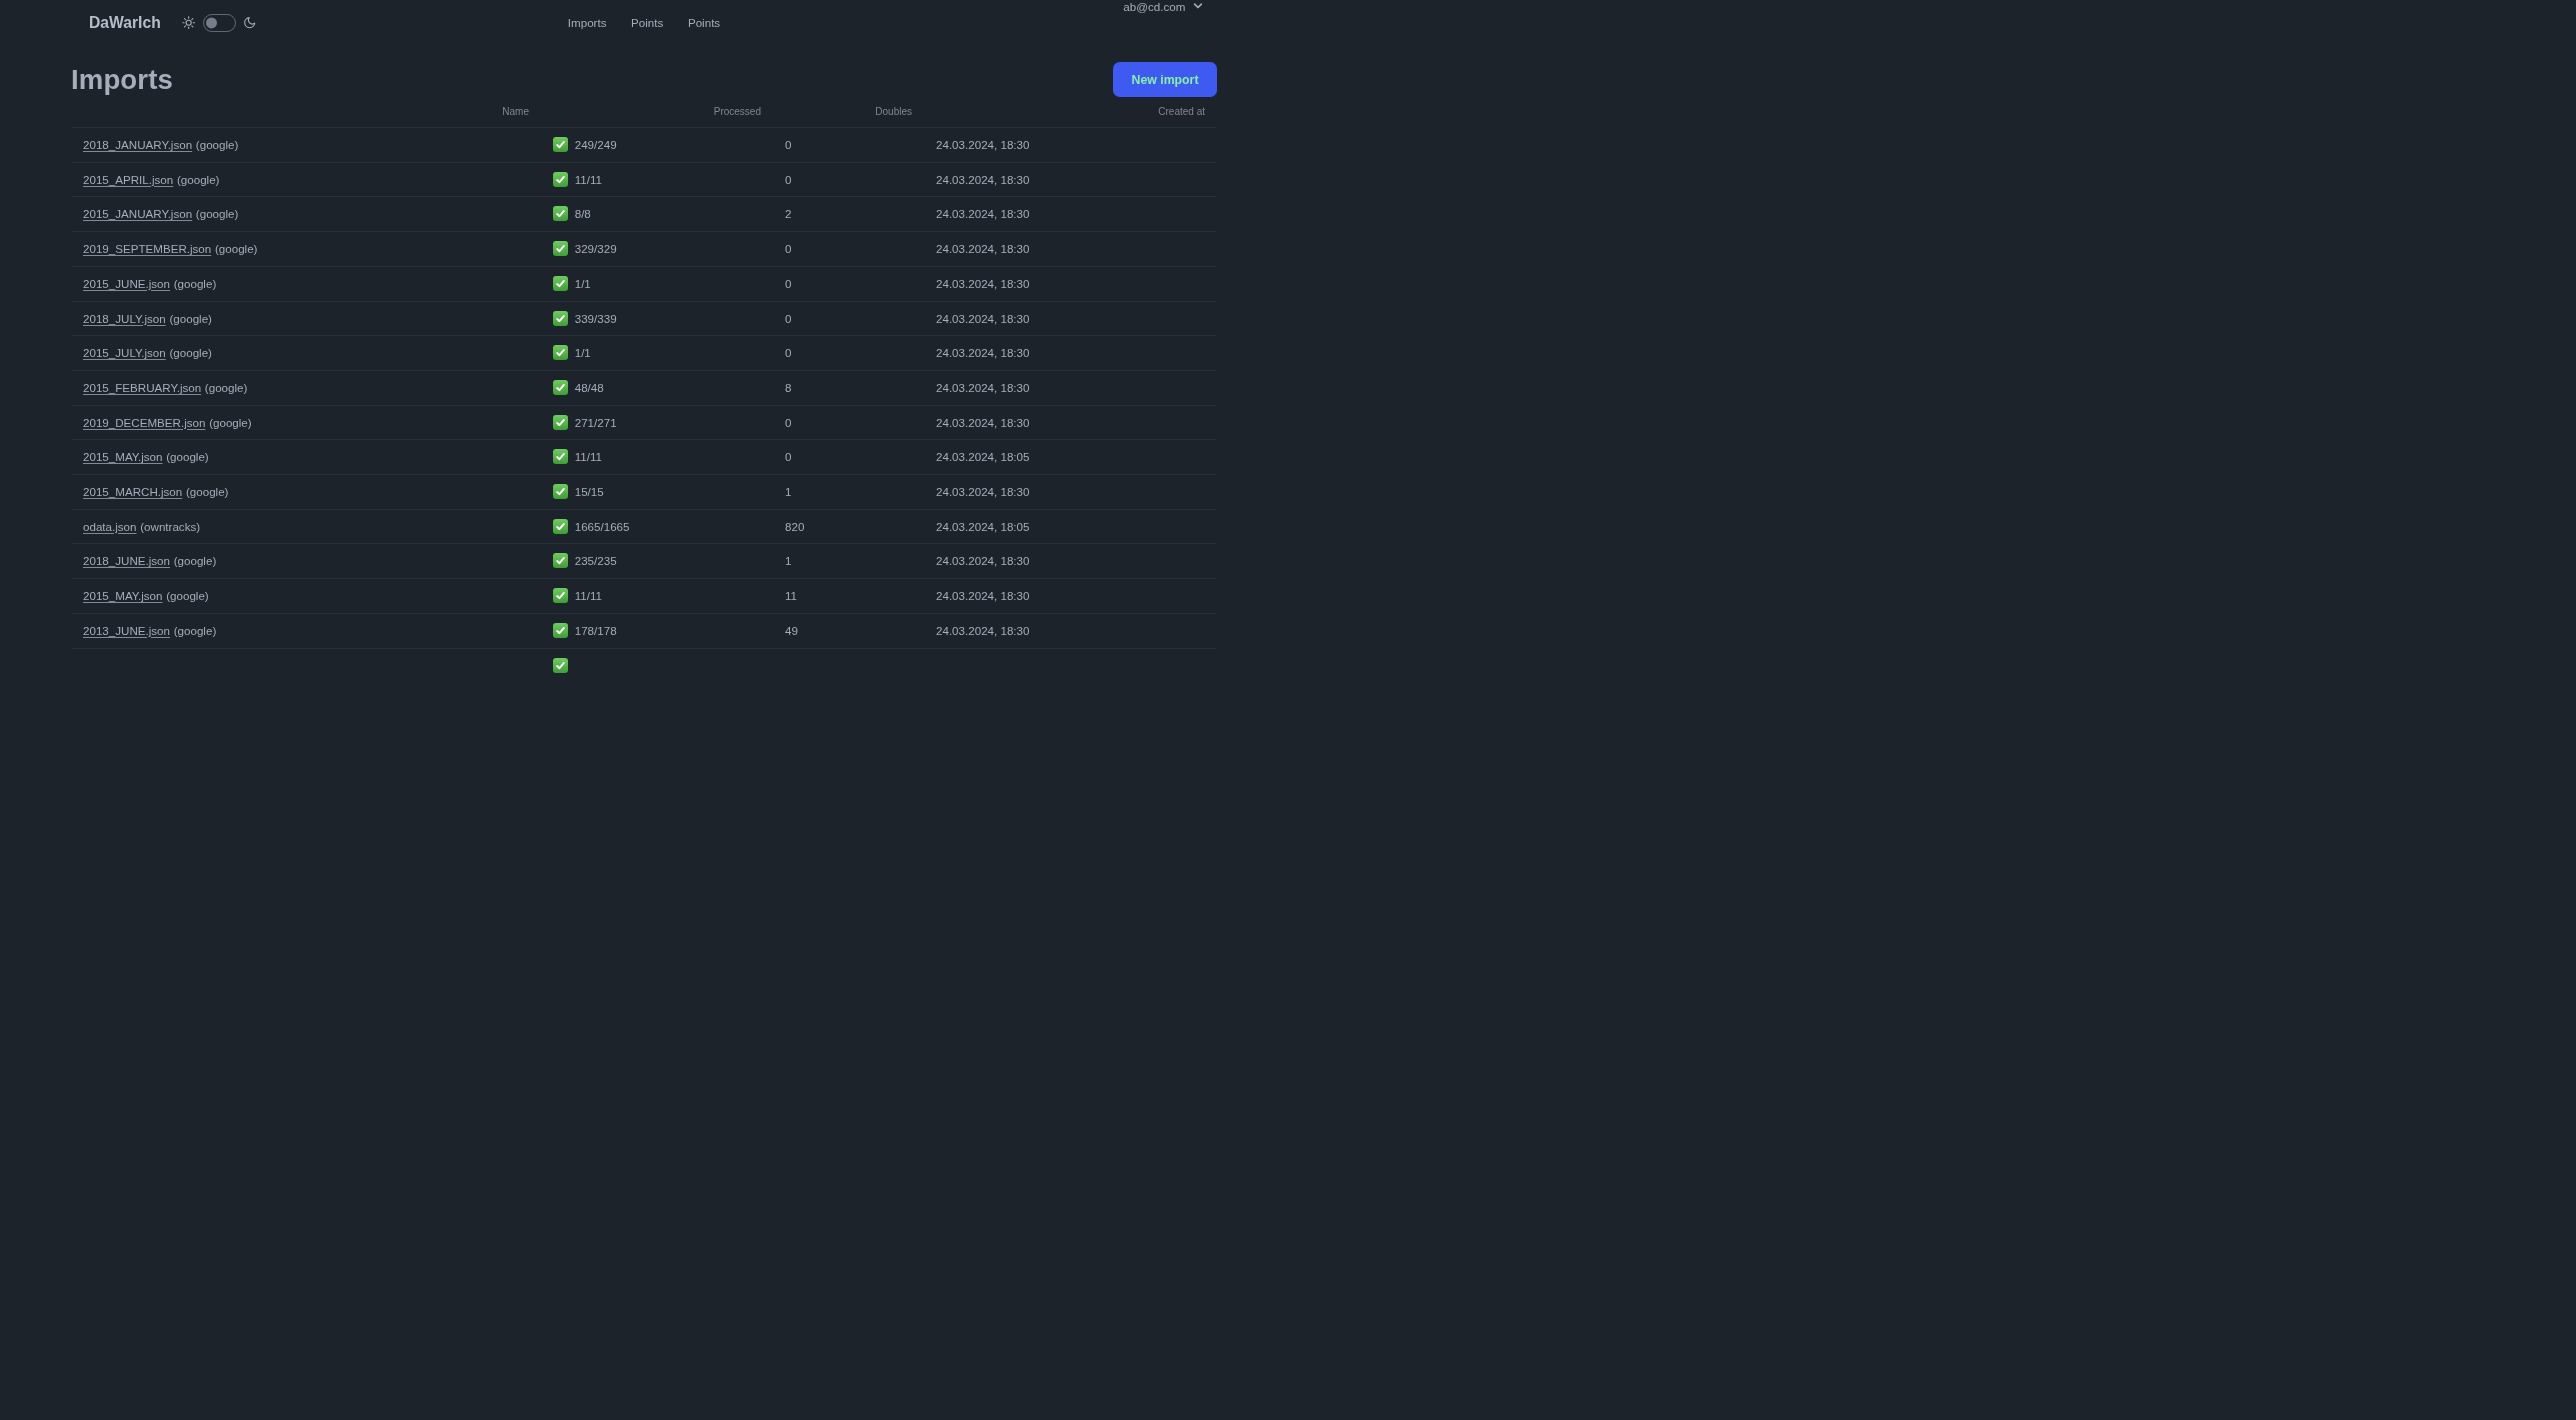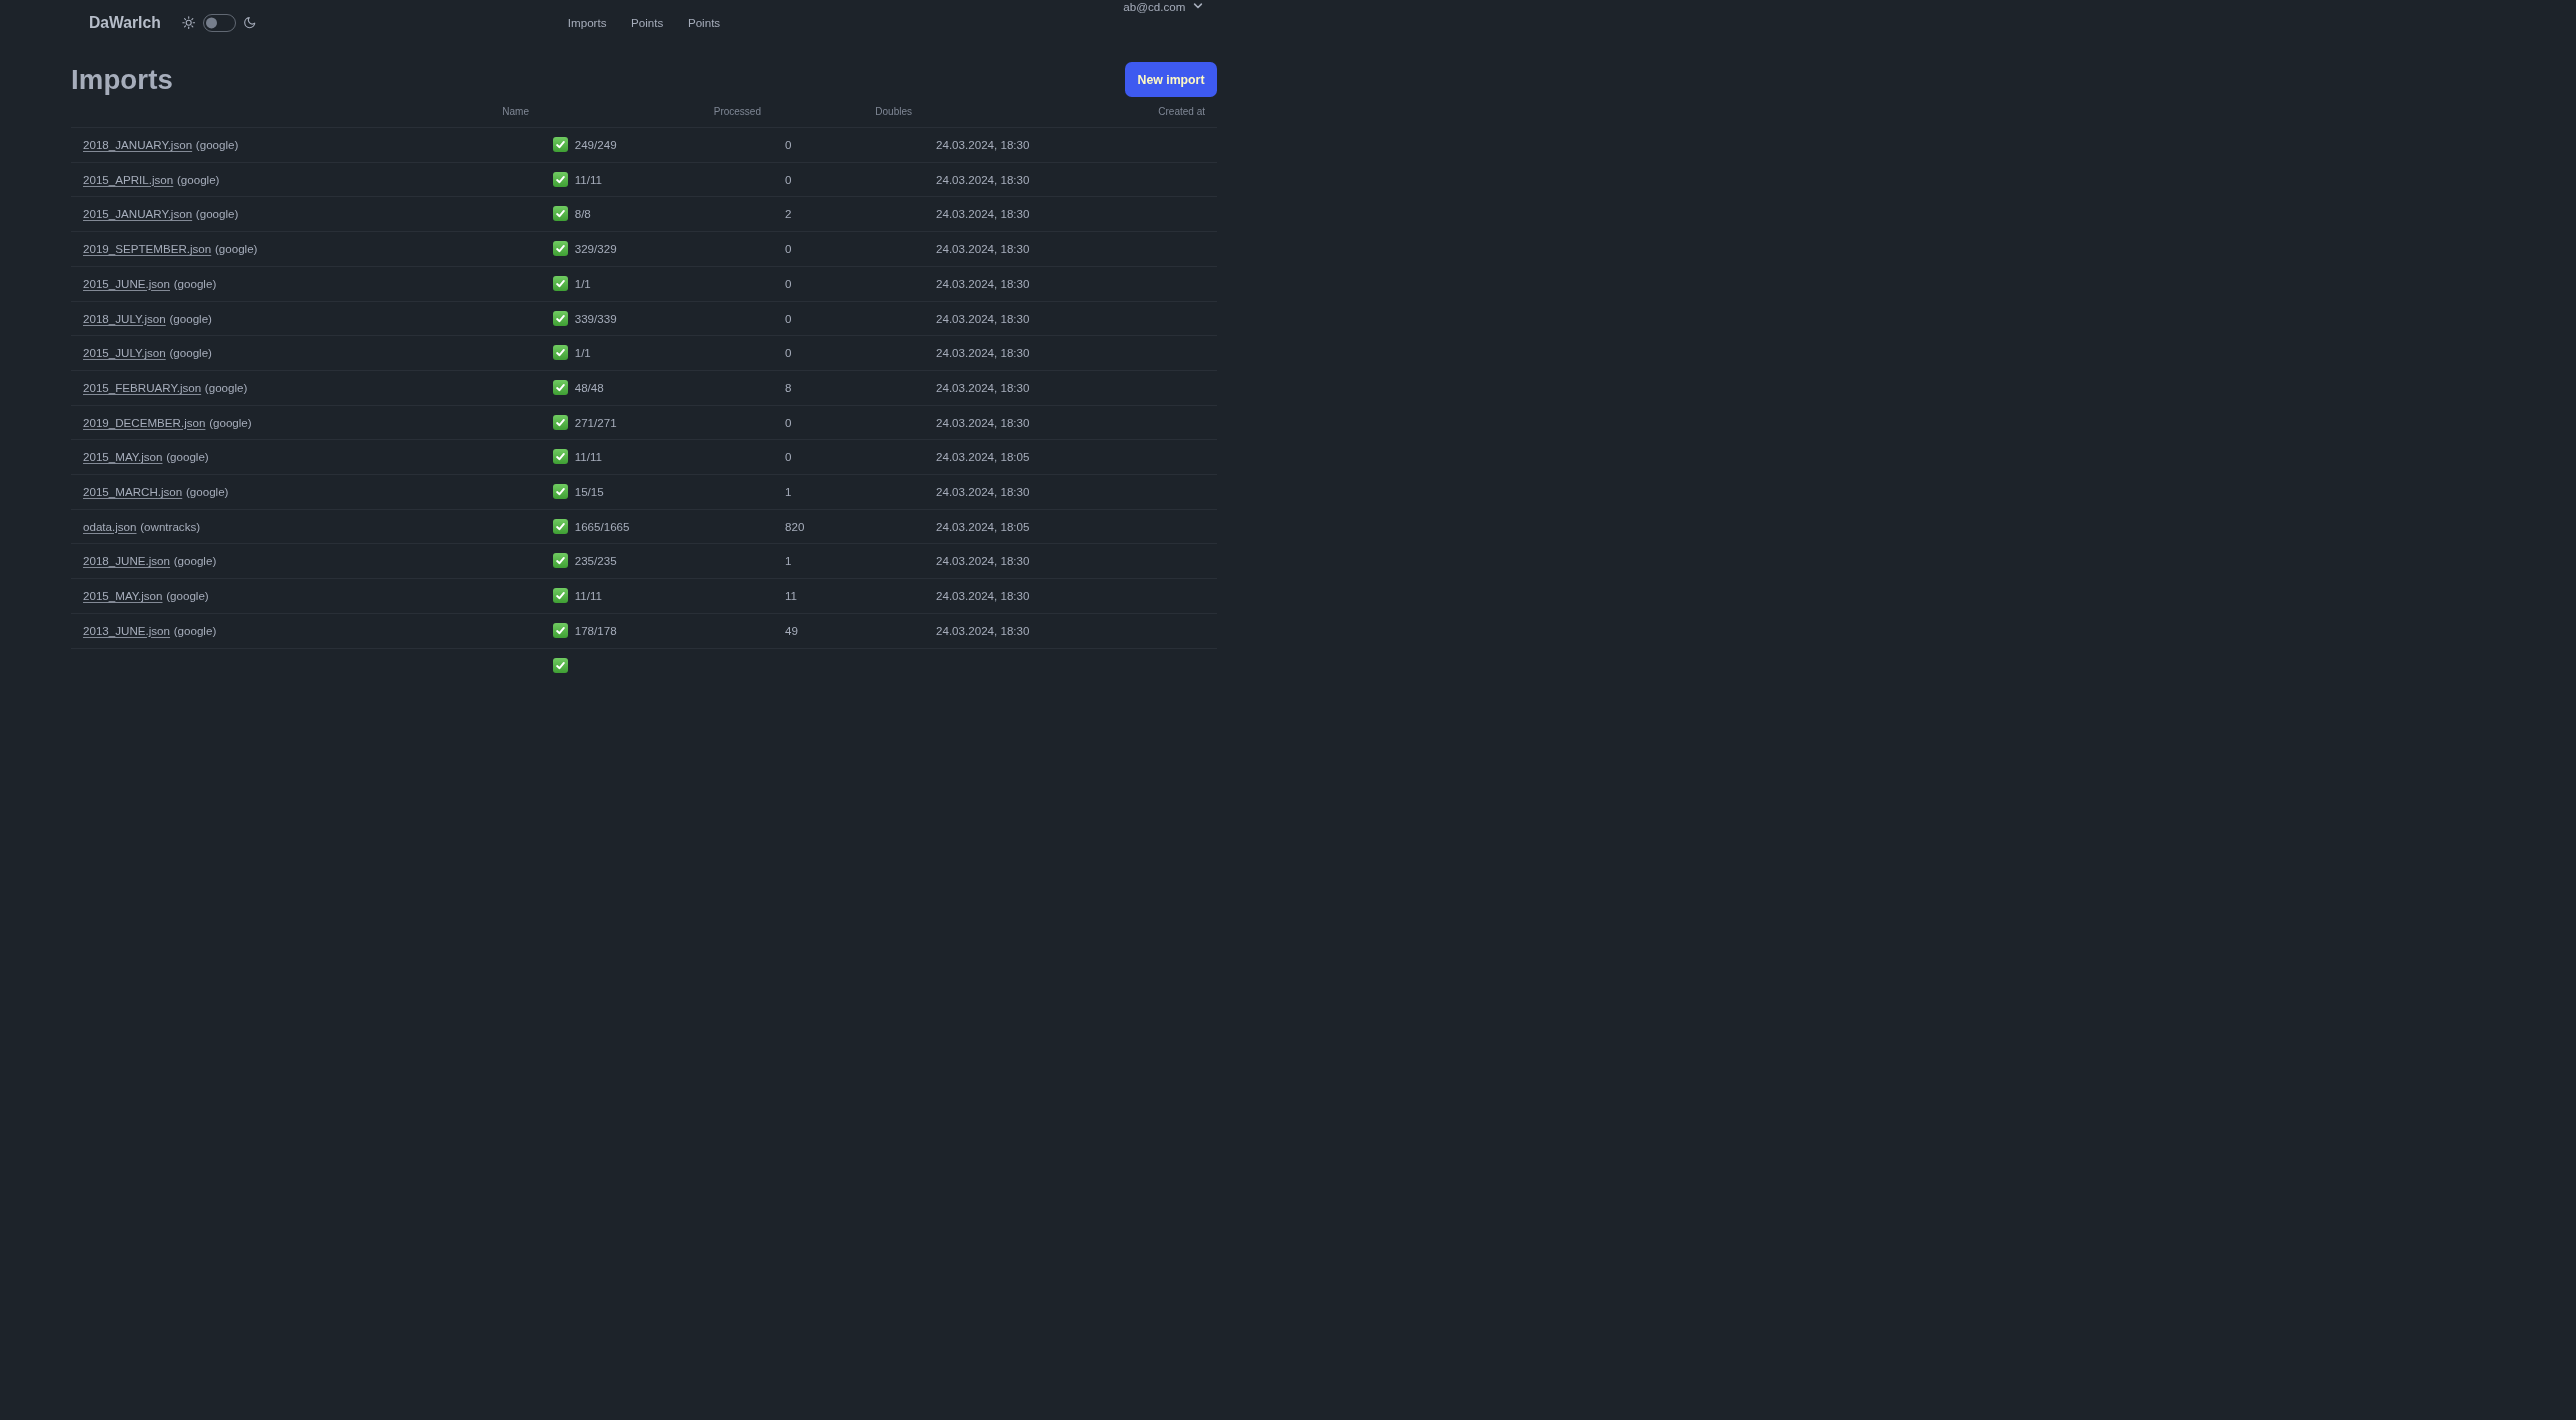--- a/index.html
+++ b/index.html
@@ -37,22 +37,22 @@
   .nav-user {
     position:absolute; right:84px; top:0; height:45px;
     display:flex; gap:6.7px; cursor:pointer; font-size:11.6px;
   }
 
   
   .container { width:1146px; margin-left:71px; }
   .page-header { margin-top:17px; height:35px; display:flex; align-items:center; justify-content:space-between; }
   .page-title { font-size:27.6px; font-weight:800; color:#a6adbb; letter-spacing:0.1px; }
   .btn-primary {
-    width:92px; height:35px; border:none; border-radius:6.7px;
-    background:#3e5af0; color:#fef9c3; font-size:12.3px; font-weight:700;
+    width:104px; height:35px; border:none; border-radius:6.7px;
+    background:#3e5af0; color:#86efac; font-size:12.3px; font-weight:700;
     font-family:inherit; cursor:pointer;
   }
 
   
   table.imports { width:100%; border-collapse:collapse; table-layout:fixed; }
   th {
     text-align:right; font-size:10px; font-weight:400; color:#7f8795;
     padding:9px 12px; line-height:12px; white-space:nowrap;
   }
   td {

